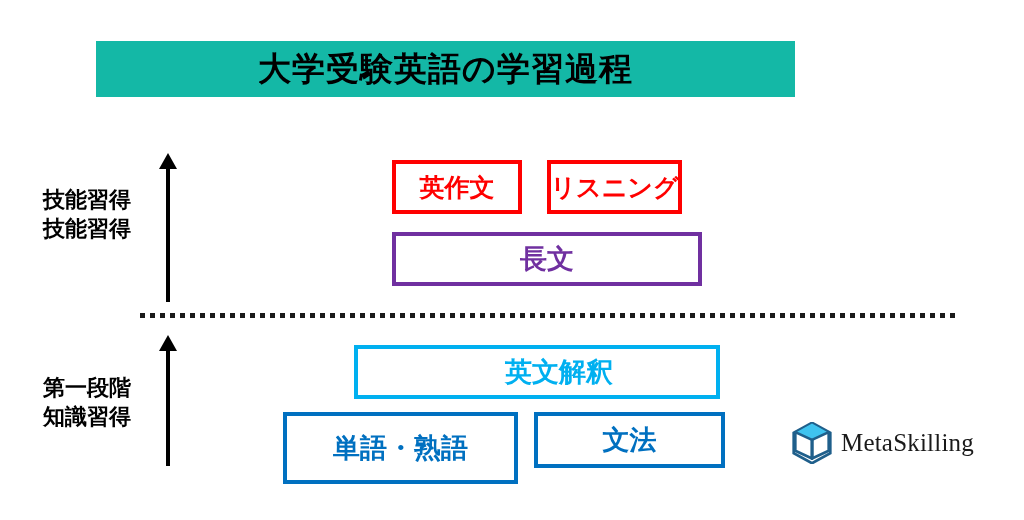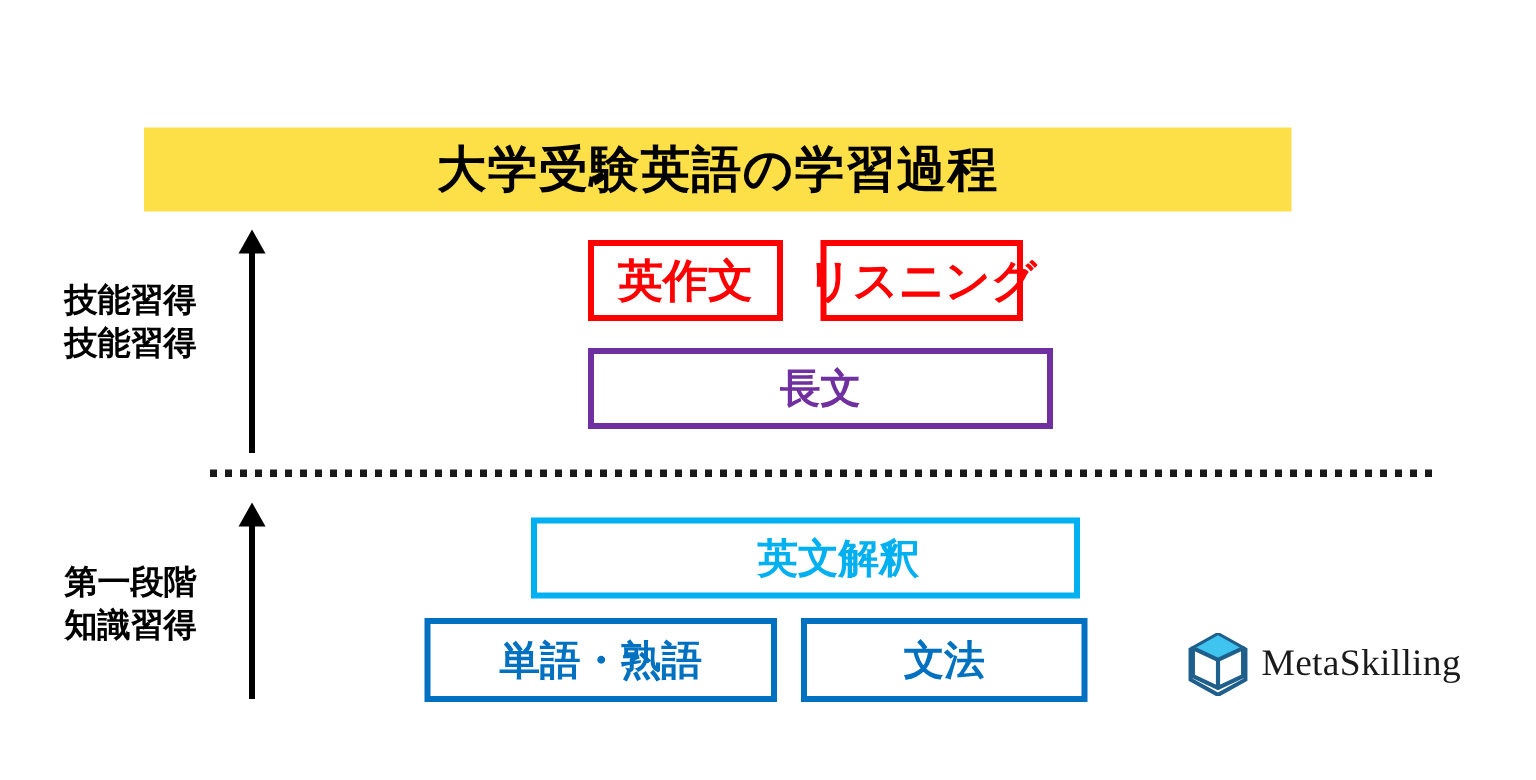--- a/index.html
+++ b/index.html
@@ -17,27 +17,26 @@
     height: 520px;
     background: #ffffff;
     overflow: hidden;
   }
 
   
   .title-banner {
     position: absolute;
     left: 96px;
     top: 41px;
-    width: 765px;
+    width: 699px;
     height: 56px;
-    background: #fde047;
+    background: #14b8a6;
     display: flex;
     align-items: center;
     justify-content: center;
-    margin-top: 44px;
   }
   .title-text {
     font-size: 33px;
     font-weight: bold;
     color: #000000;
     letter-spacing: 1px;
     white-space: nowrap;
   }
 
   
@@ -100,21 +99,21 @@
     box-sizing: border-box;
     display: flex;
     align-items: center;
     justify-content: center;
     font-weight: bold;
     white-space: nowrap;
   }
   .box-red {
     border: 4px solid #ff0000;
     color: #ff0000;
-    font-size: 30px;
+    font-size: 25px;
   }
   .box-purple {
     border: 4px solid #7030a0;
     color: #7030a0;
     font-size: 27px;
   }
   .box-cyan {
     border: 4px solid #00b0f0;
     color: #00b0f0;
     font-size: 27px;
@@ -122,21 +121,21 @@
   .box-blue {
     border: 4px solid #0070c0;
     color: #0070c0;
     font-size: 27px;
   }
 
   #box-eisakubun   { left: 392px; top: 160px; width: 130px; height: 54px; }
   #box-listening   { left: 535px; top: 160px; width: 135px; height: 54px; margin-left: 12px; }
   #box-choubun     { left: 392px; top: 232px; width: 310px; height: 54px; }
   #box-kaishaku    { left: 354px; top: 345px; width: 366px; height: 54px; padding-left: 44px; }
-  #box-tango       { left: 283px; top: 412px; width: 235px; height: 56px; }
+  #box-tango       { left: 283px; top: 412px; width: 235px; height: 72px; }
   #box-bunpou      { left: 534px; top: 412px; width: 191px; height: 56px; }
 
   
   .logo {
     position: absolute;
     left: 792px;
     top: 422px;
     display: flex;
     align-items: center;
     gap: 9px;

